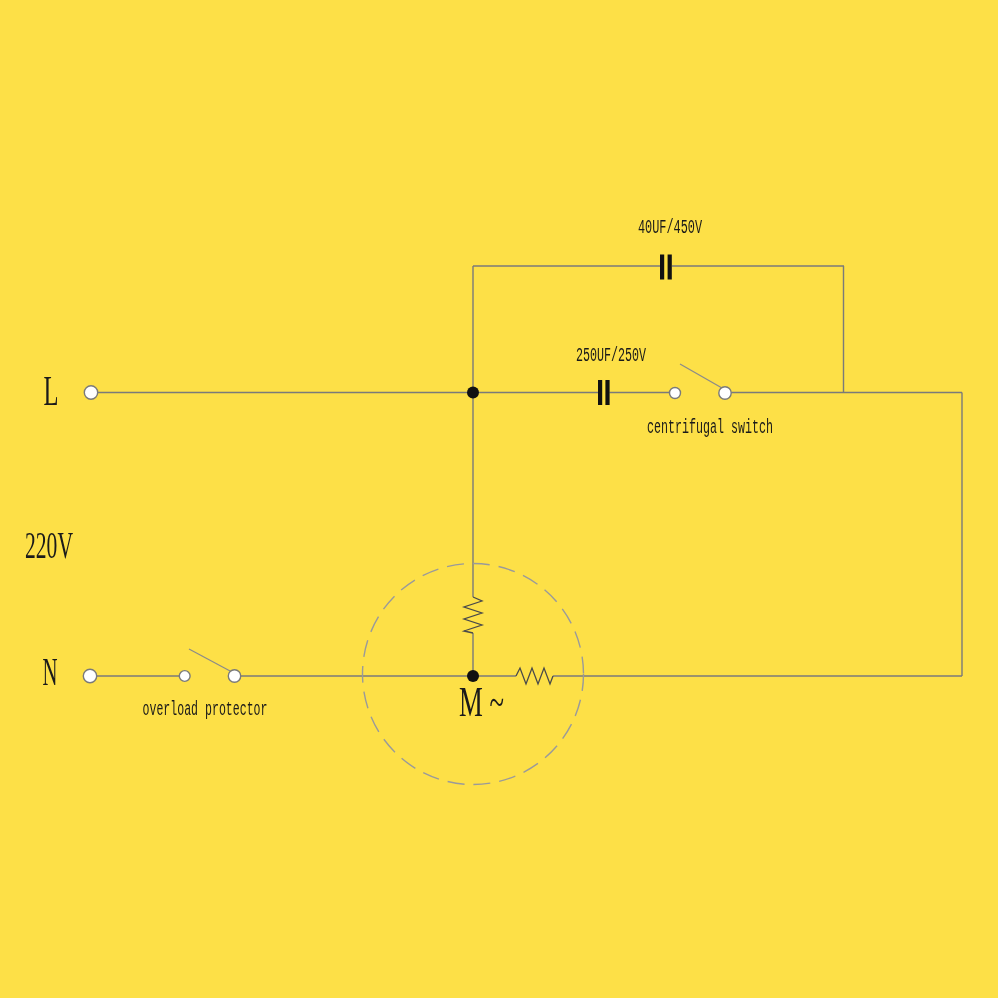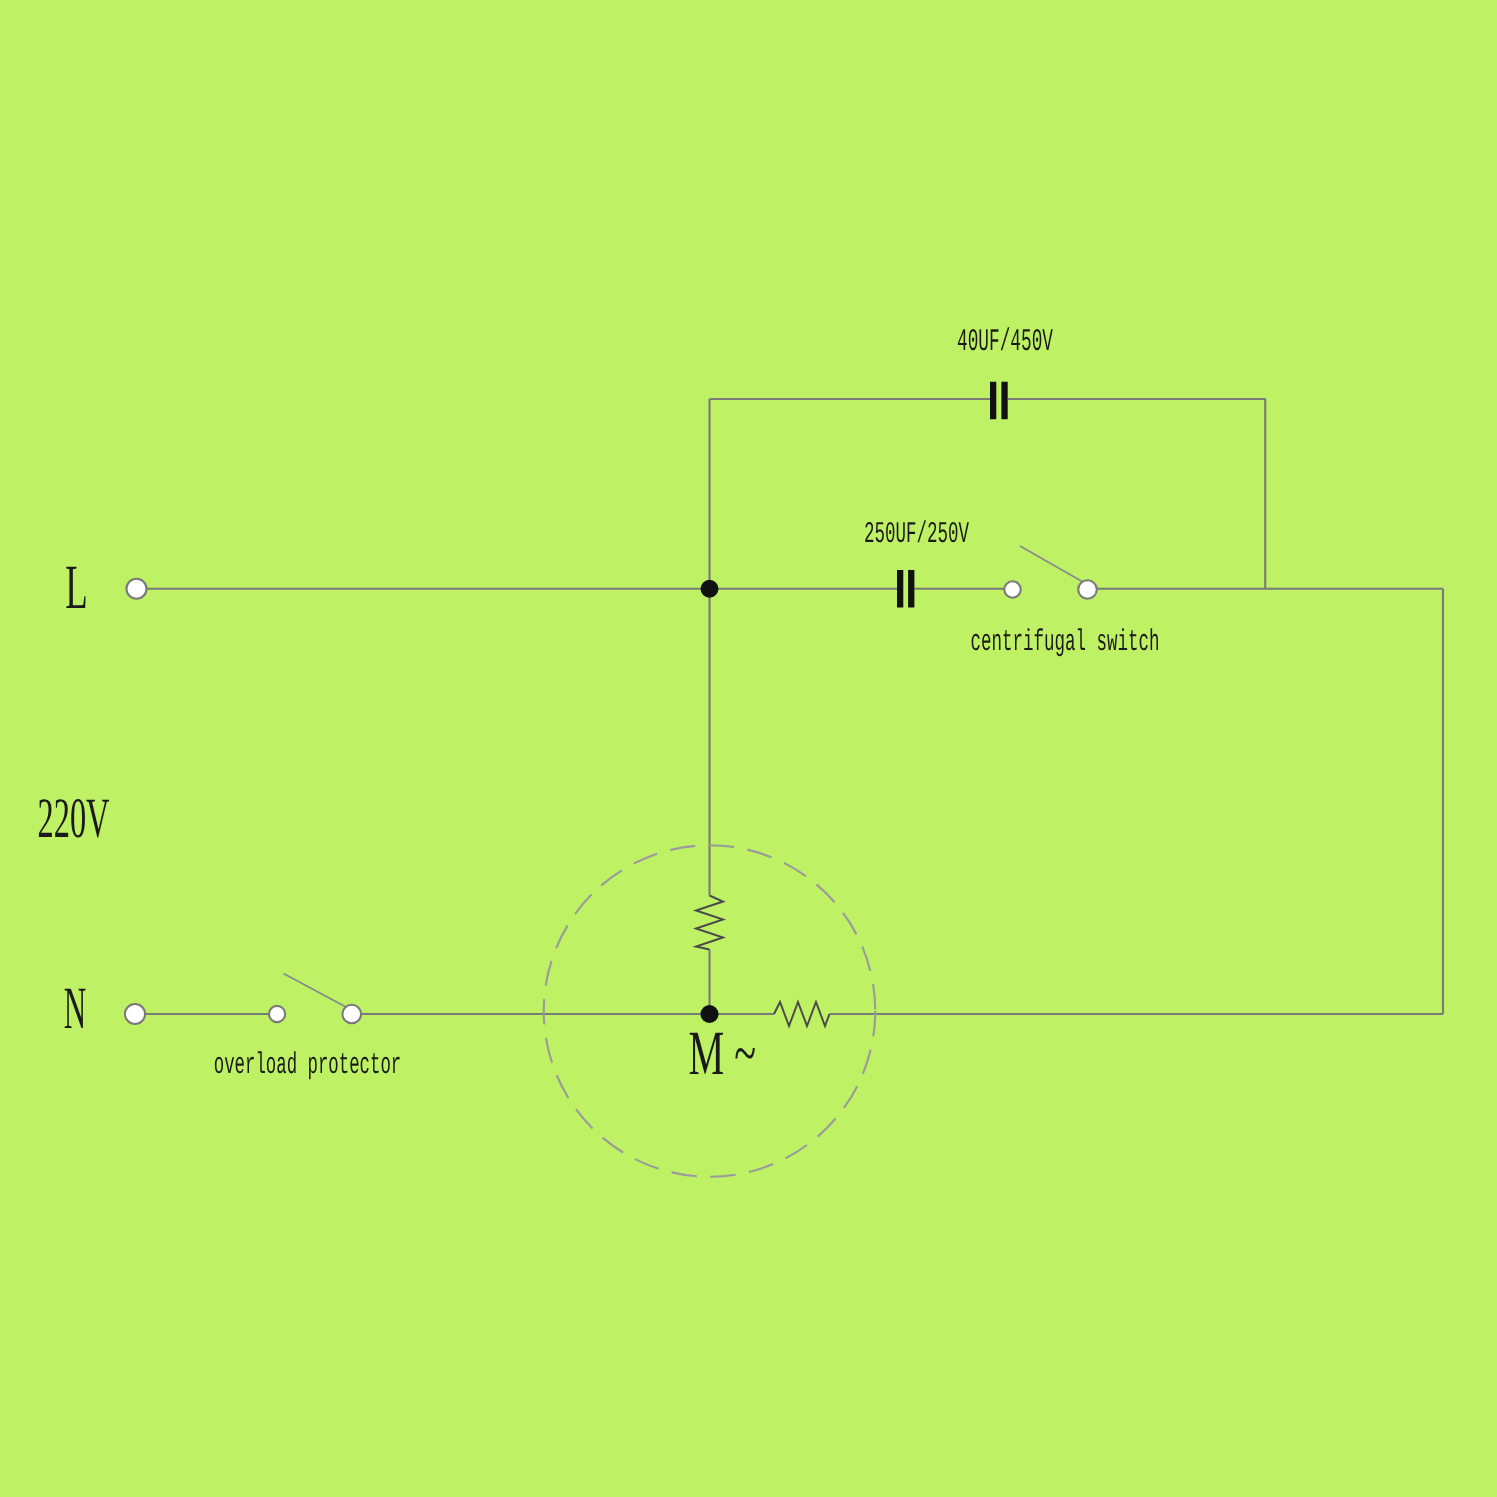--- a/index.html
+++ b/index.html
@@ -8,21 +8,21 @@
     padding: 0;
     background: #ffffff;
     width: 998px;
     height: 998px;
     overflow: hidden;
   }
   .stage {
     position: relative;
     width: 998px;
     height: 998px;
-    background: #bef264;
+    background: #fde047;
   }
   svg { display: block; }
 
   .wire {
     stroke: #7a7a7a;
     stroke-width: 1.4;
     fill: none;
   }
   .blade {
     stroke: #8a8a8a;

